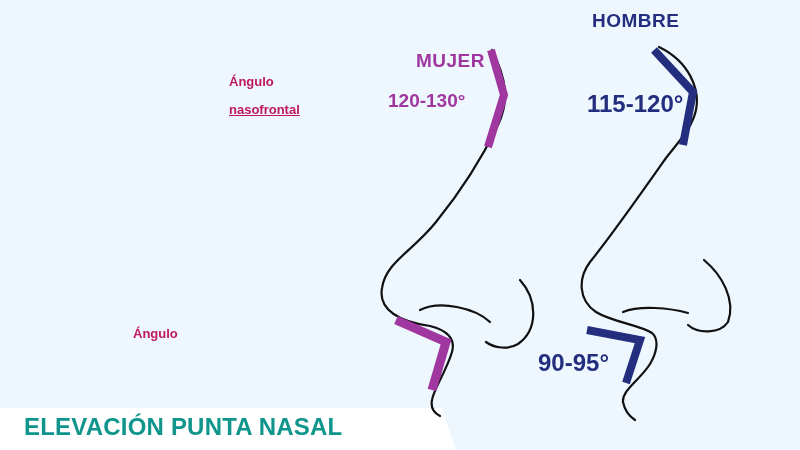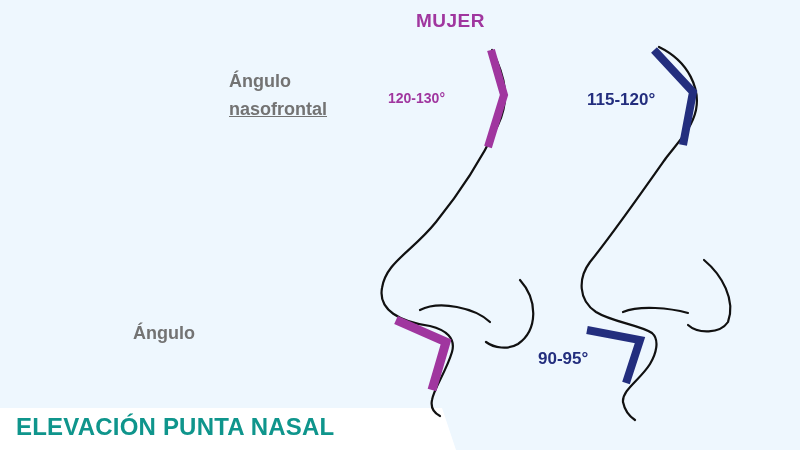--- a/index.html
+++ b/index.html
@@ -1,25 +1,25 @@
 <!DOCTYPE html>
 <html><head>
 <meta charset="utf-8">
 <style>
   html, body { margin: 0; padding: 0; }
   body { width: 800px; height: 450px; overflow: hidden; background: #eef7fe; font-family: "Liberation Sans", "DejaVu Sans", sans-serif; }
   .stage { position: relative; width: 800px; height: 450px; background: #eef7fe; }
   .art { position: absolute; left: 0; top: 0; width: 800px; height: 450px; }
   .label { position: absolute; font-weight: bold; white-space: nowrap; }
-  .gray { color: #737373; font-size: 18px; line-height: 27px; }
-  .title-m { color: #a0369f; font-size: 19px; letter-spacing: 0.5px; }
+  .gray { color: #be185d; font-size: 13px; line-height: 27px; }
+  .title-m { color: #a0369f; font-size: 19px; letter-spacing: 0.5px; margin-top: 40px; }
   .title-h { color: #232e7e; font-size: 19px; letter-spacing: 0.5px; }
-  .val-m { color: #a0369f; font-size: 14px; }
-  .val-h { color: #232e7e; font-size: 17px; }
-  .banner-text { position: absolute; left: 16px; top: 413px; color: #0f958c; font-size: 24px; font-weight: bold; letter-spacing: 0.2px; }
+  .val-m { color: #a0369f; font-size: 19px; }
+  .val-h { color: #232e7e; font-size: 24px; }
+  .banner-text { position: absolute; left: 24px; top: 413px; color: #0f958c; font-size: 24px; font-weight: bold; letter-spacing: 0.2px; }
 </style>
 </head>
 <body>
 
 <div class="stage">
 
   <svg class="art" viewBox="0 0 800 450">
 
     <polygon points="0,408 442,408 456,450 0,450" fill="#ffffff"></polygon>
 
@@ -44,20 +44,21 @@
 
     <g stroke="#232e7e" stroke-width="8" fill="none" stroke-linejoin="miter">
       <polyline points="654,50 693,92 683,145"></polyline>
     </g>
     <g stroke="#232e7e" stroke-width="8" fill="none" stroke-linejoin="miter">
       <polyline points="587,330 640,340 626,383"></polyline>
     </g>
   </svg>
 
   <div class="label title-m" style="left:416px; top:10px;">MUJER</div>
+  <div class="label title-h" style="left:592px; top:10px;">HOMBRE</div>
 
   <div class="label gray" style="left:229px; top:68px;">Ángulo</div>
   <div class="label gray" style="left:229px; top:96px;text-decoration:underline;">nasofrontal</div>
 
   <div class="label val-m" style="left:388px; top:90px;">120-130°</div>
   <div class="label val-h" style="left:587px; top:90px;">115-120°</div>
 
   <div class="label gray" style="left:133px; top:320px;">Ángulo</div>
 
   <div class="label val-h" style="left:538px; top:349px;">90-95°</div>

